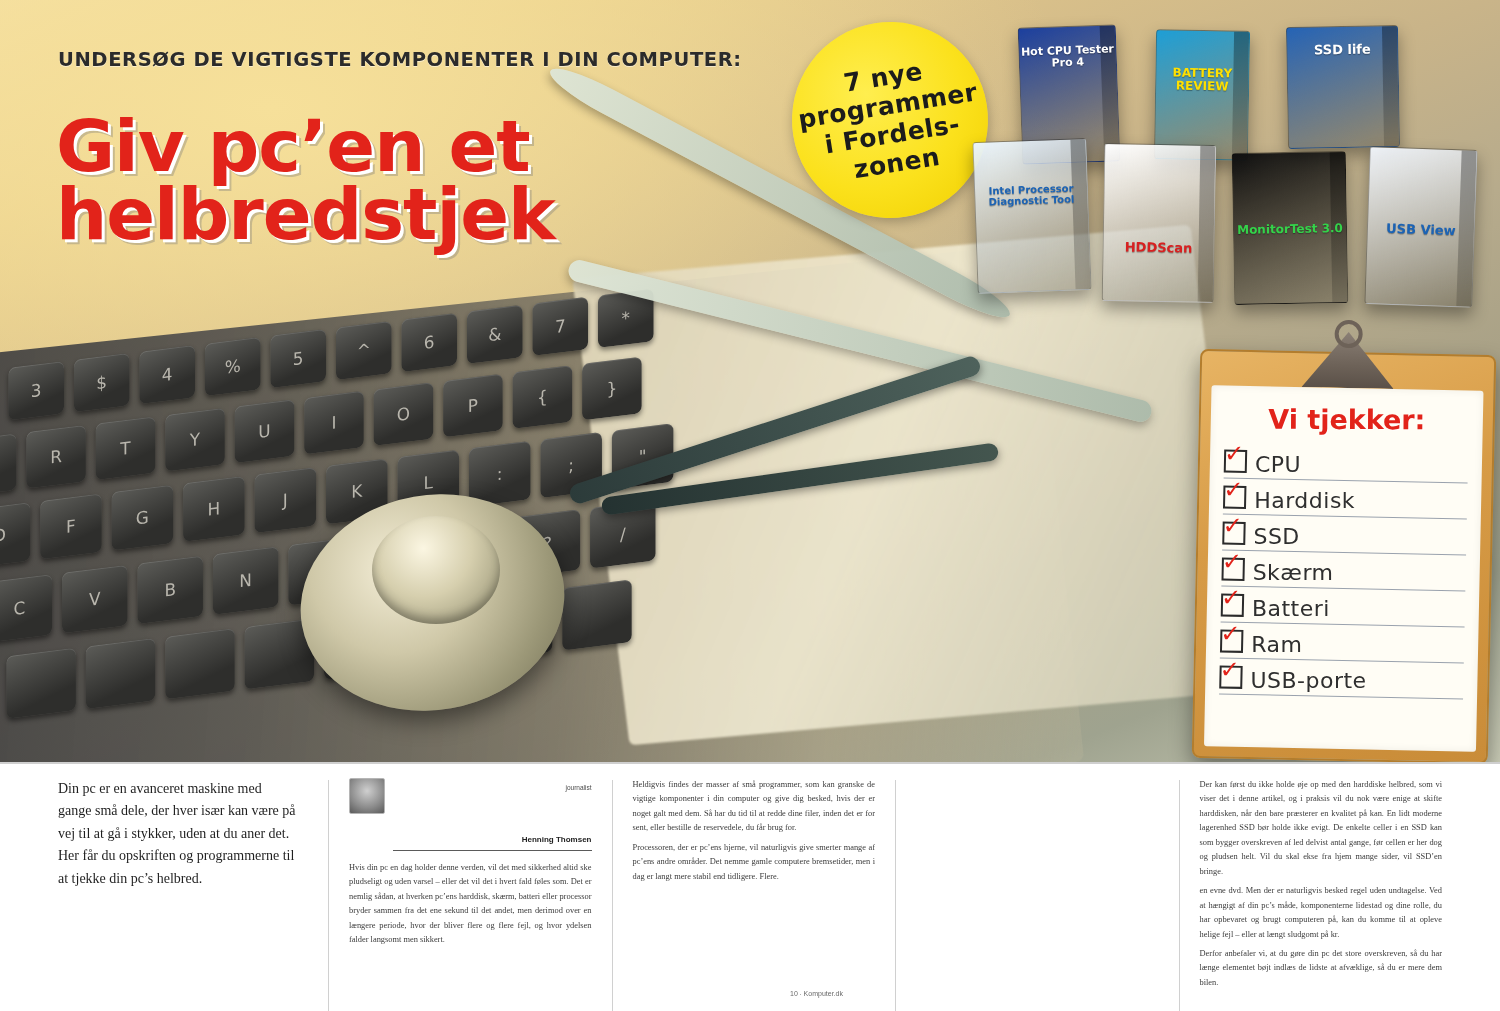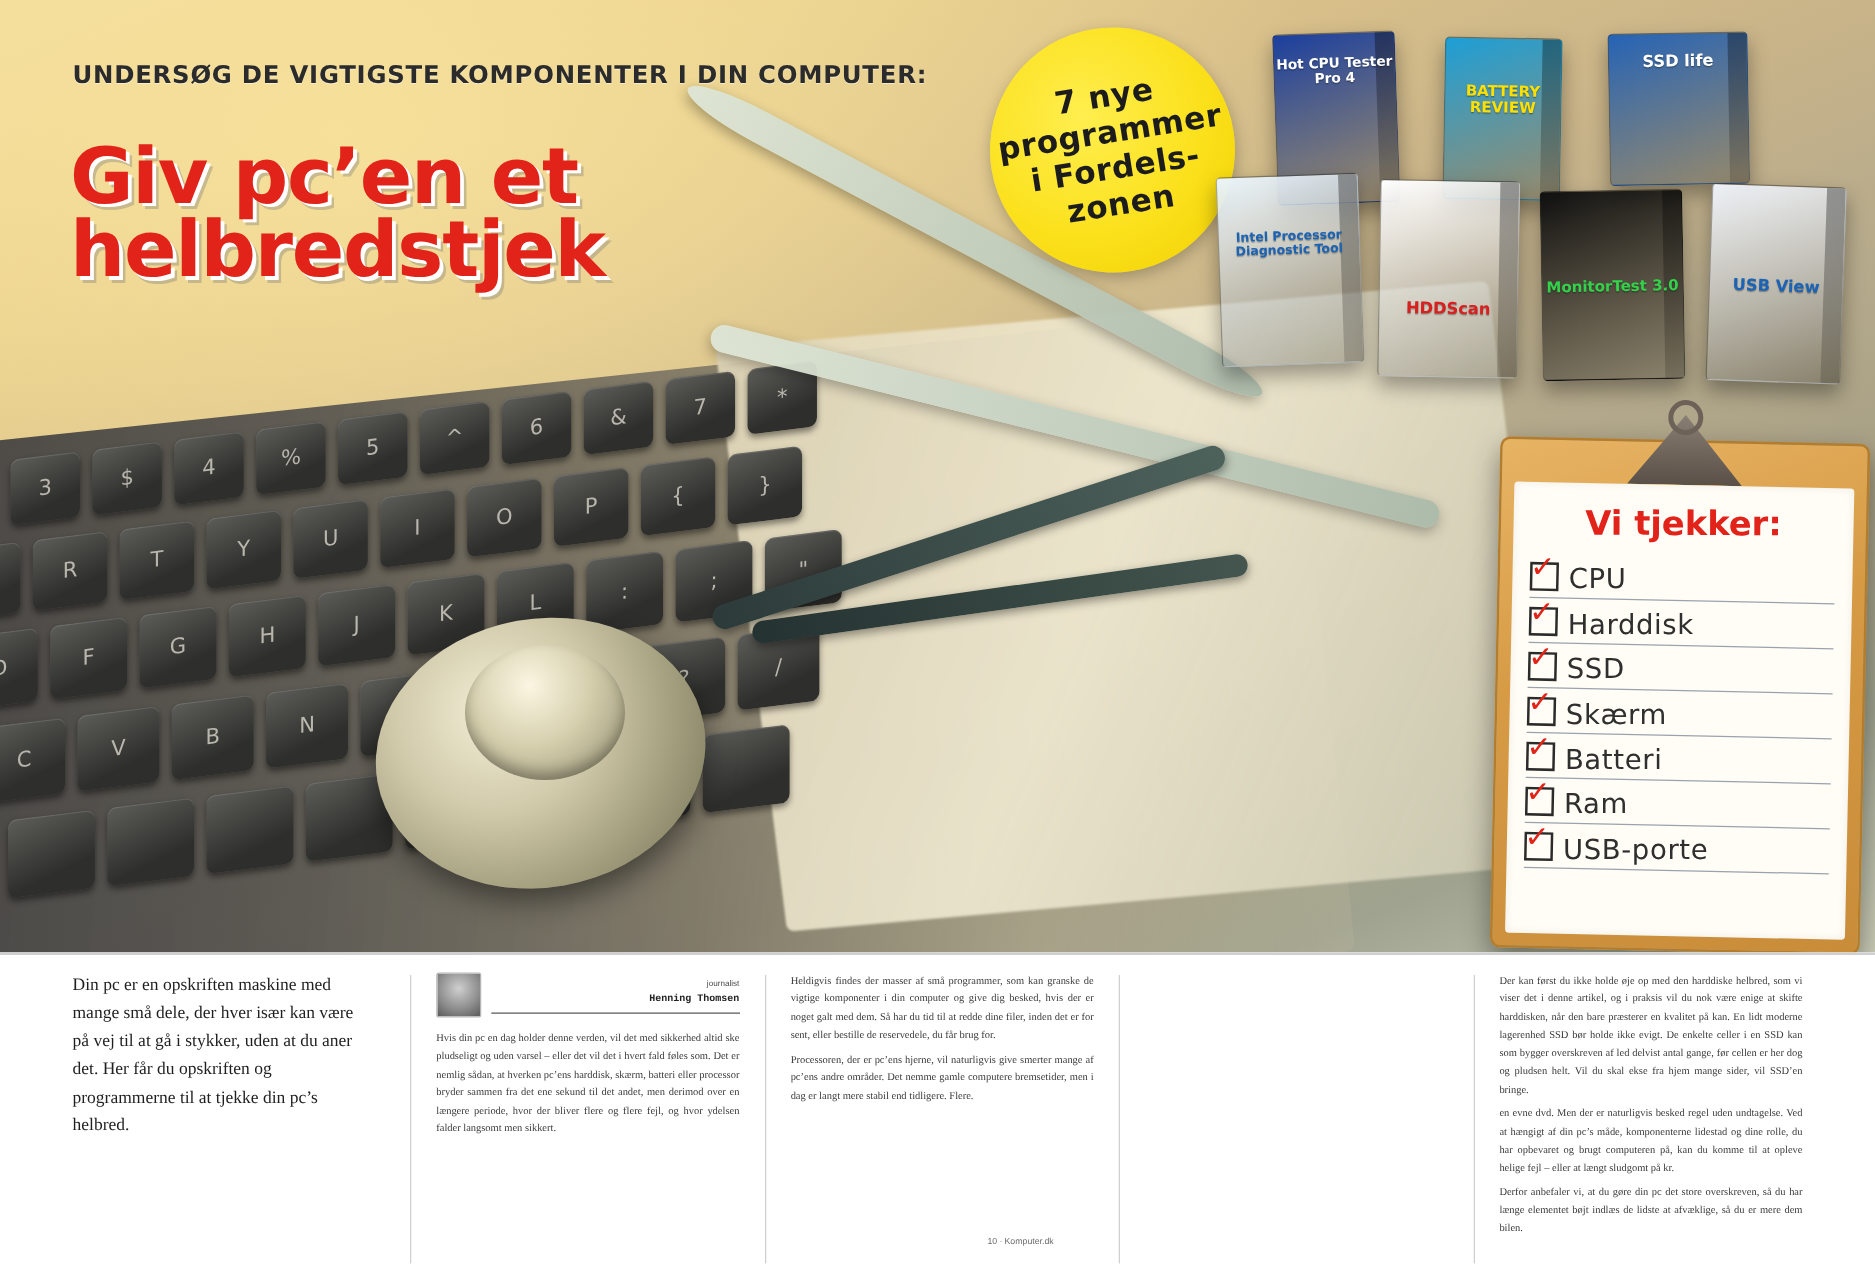--- a/index.html
+++ b/index.html
@@ -131,21 +131,21 @@
     font-family: "DejaVu Sans", sans-serif;
     text-shadow: 0 1px 0 rgba(255,255,255,0.5);
   }
   .headline {
     position: absolute;
     left: 56px; top: 112px;
     width: 760px;
     color: #e2231a;
     font-family: "DejaVu Sans", sans-serif;
     font-weight: bold;
-    font-size: 62px;
+    font-size: 72px;
     line-height: 0.95;
     letter-spacing: -1px;
     text-shadow:
       3px 3px 0 #ffffff,
       5px 5px 0 rgba(120,120,120,0.35);
   }
   .headline .l2 { display: block; }
 
   
   .burst {
@@ -327,21 +327,22 @@
   .byline-lines { flex: 1 1 auto; padding-top: 4px; }
   .byline-rule {
     height: 1px; background: #5a5a5a; margin-top: 3px;
   }
   .byline-role {
     font-size: 6.5px; text-align: right; color: #4a4a4a;
     font-family: "Liberation Sans", sans-serif;
   }
   .byline-name {
     font-size: 8px; text-align: right; font-weight: bold; color: #222;
-    font-family: Liberation Mono, monospace;
+    font-family: Liberation Sans, sans-serif;
+    margin-top: 40px;
   }
   .vdivider {
     width: 1px;
     background: #d0d0d0;
     align-self: stretch;
     margin-top: 2px;
   }
   .pagenum {
     position: absolute;
     left: 790px; bottom: 14px;
@@ -492,21 +493,21 @@
             <div class="check-row">
               <span class="cbox"></span>
               <span class="check-label">USB-porte</span>
             </div>
           </div>
       </div>
     </div>
   </div>
 
   <div class="article">
-    <div class="col intro">Din pc er en opskriften maskine med mange små dele, der hver især kan være på vej til at gå i stykker, uden at du aner det. Her får du opskriften og programmerne til at tjekke din pc’s helbred.</div>
+    <div class="col intro">Din pc er en avanceret maskine med gange små dele, der hver især kan være på vej til at gå i stykker, uden at du aner det. Her får du opskriften og programmerne til at tjekke din pc’s helbred.</div>
     <div class="vdivider"></div>
     <div class="col">
       <div class="byline">
         <div class="avatar"></div>
         <div class="byline-lines">
           <div class="byline-role">journalist</div>
           <div class="byline-name">Henning Thomsen</div>
           <div class="byline-rule"></div>
         </div>
       </div>

